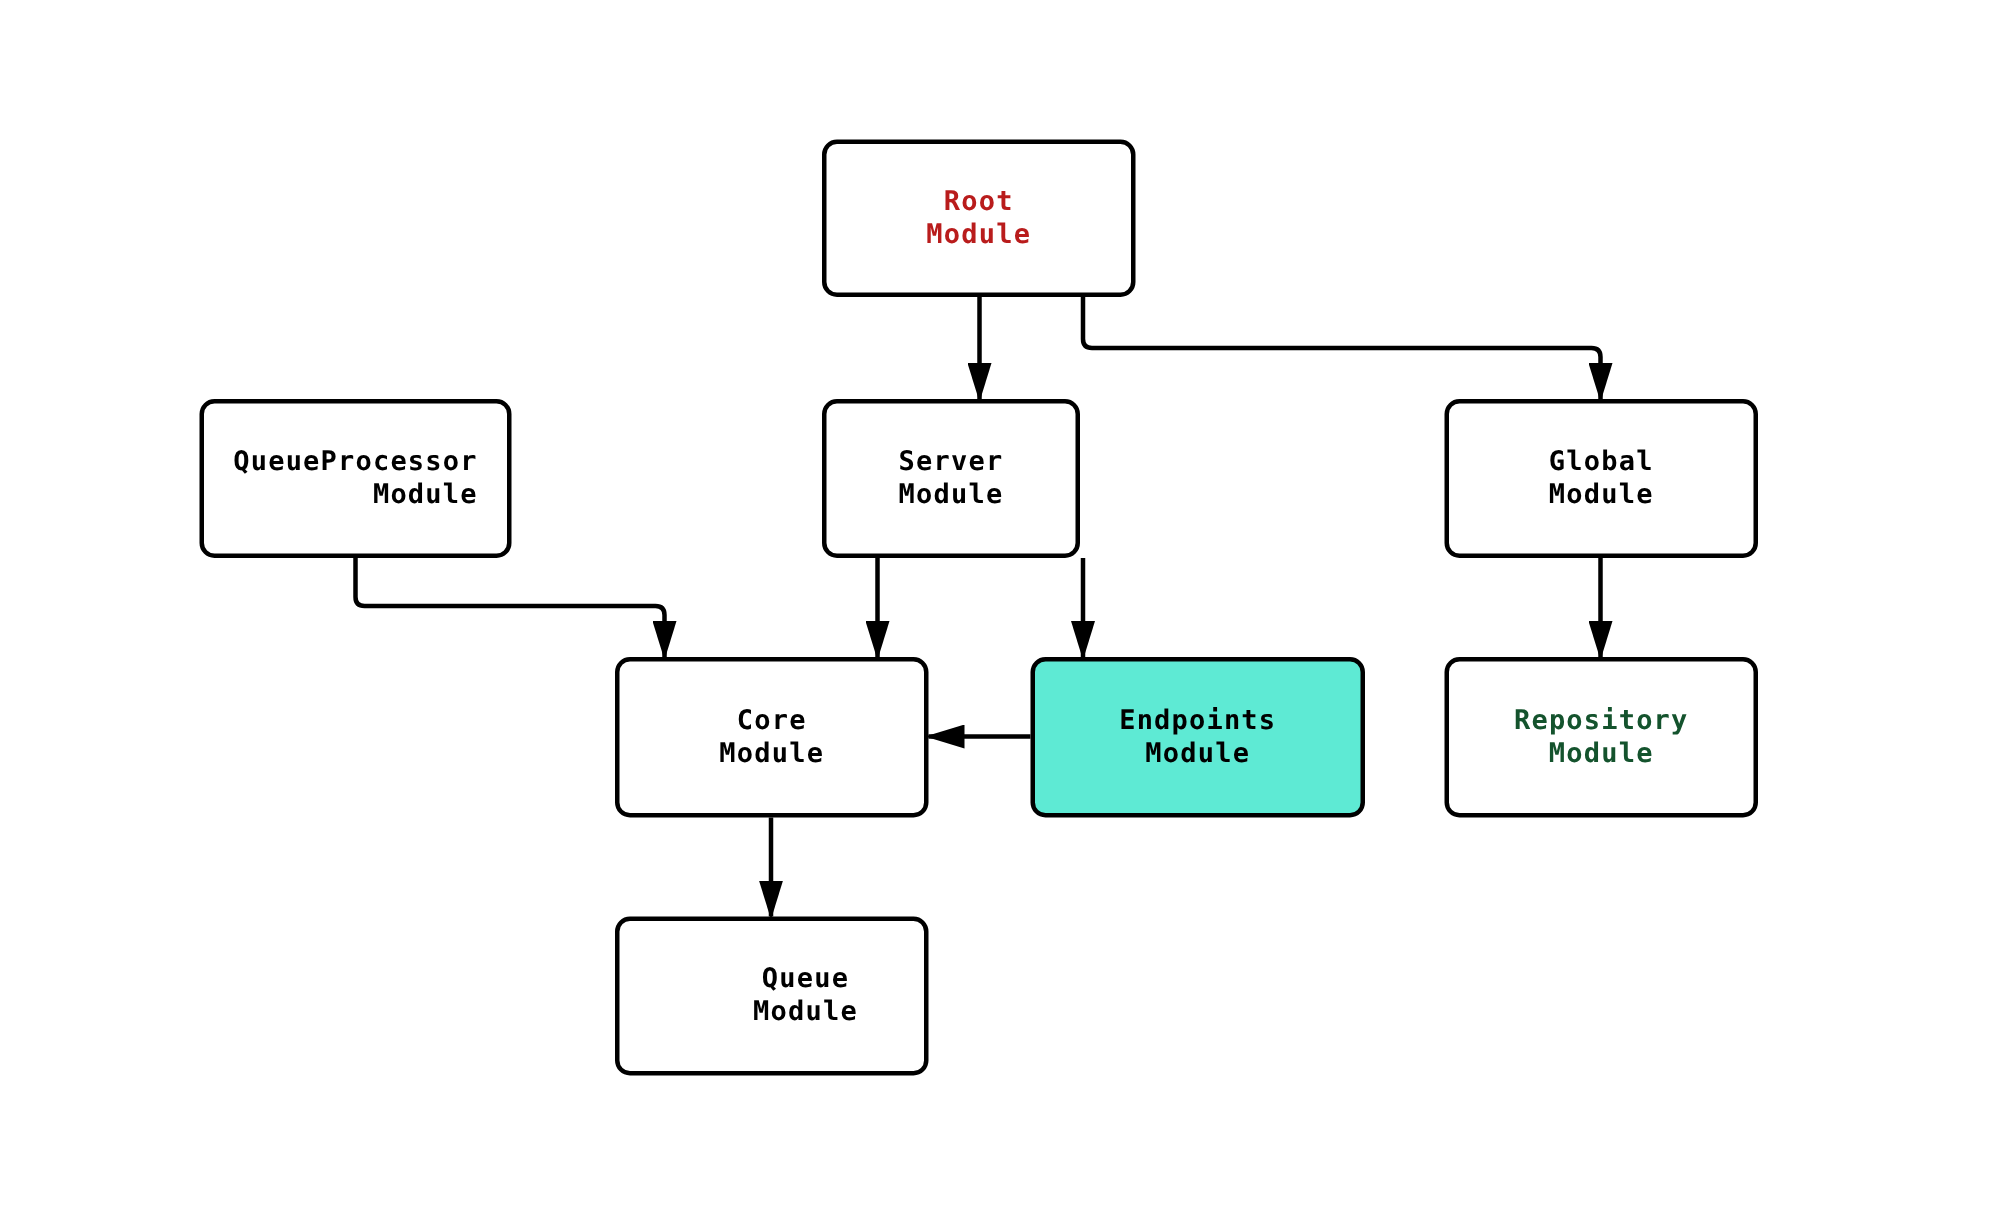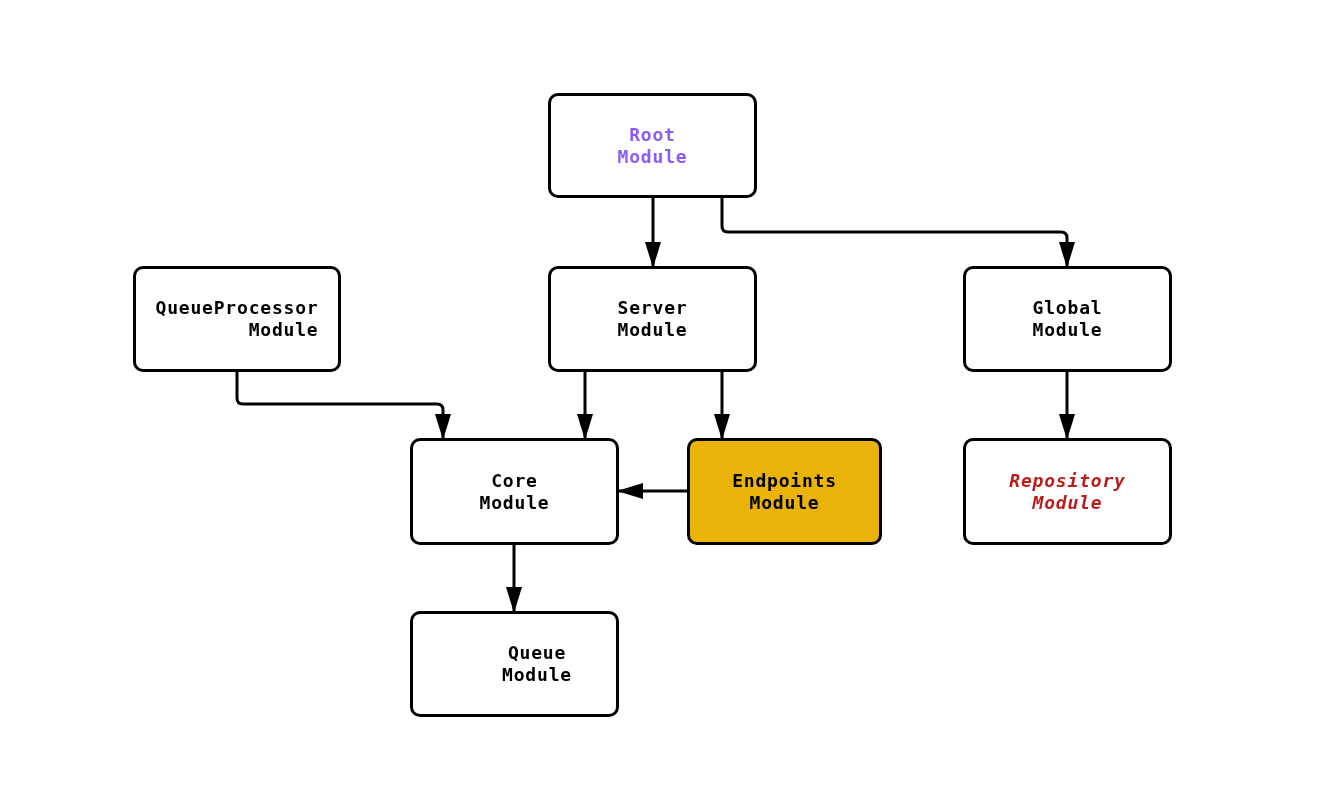--- a/index.html
+++ b/index.html
@@ -64,45 +64,45 @@
         <path class="edge-path" d="M 237 372 L 237 398 Q 237 404 243 404 L 437 404 Q 443 404 443 410 L 443 438" stroke="#000000" marker-end="url(#arrowhead)"></path>
         <path class="edge-path" d="M 585 372 L 585 438" stroke="#000000" marker-end="url(#arrowhead)"></path>
         <path class="edge-path" d="M 722 372 L 722 438" stroke="#000000" marker-end="url(#arrowhead)"></path>
         <path class="edge-path" d="M 687 491 L 619 491" stroke="#000000" marker-end="url(#arrowhead)"></path>
         <path class="edge-path" d="M 514 545 L 514 611" stroke="#000000" marker-end="url(#arrowhead)"></path>
         <path class="edge-path" d="M 1067 372 L 1067 438" stroke="#000000" marker-end="url(#arrowhead)"></path>
       </g>
   </svg>
   <div id="nodes">
       <div class="node" style="left: 548px; top: 93px; width: 209px; height: 105px; border-color: rgb(0, 0, 0); background: rgb(255, 255, 255);">
-        <div class="node-label" style="color: #8b5cf6;">Root
+        <div class="node-label" style="color: #b91c1c;">Root
 Module</div>
       </div>
       <div class="node" style="left: 133px; top: 266px; width: 208px; height: 106px; border-color: rgb(0, 0, 0); background: rgb(255, 255, 255); text-align: right;">
         <div class="node-label" style="color: rgb(0, 0, 0);">QueueProcessor
 Module</div>
       </div>
-      <div class="node" style="left: 548px; top: 266px; width: 209px; height: 106px; border-color: rgb(0, 0, 0); background: rgb(255, 255, 255);">
+      <div class="node" style="left: 548px; top: 266px; width: 172px; height: 106px; border-color: rgb(0, 0, 0); background: rgb(255, 255, 255);">
         <div class="node-label" style="color: rgb(0, 0, 0);">Server
 Module</div>
       </div>
       <div class="node" style="left: 963px; top: 266px; width: 209px; height: 106px; border-color: rgb(0, 0, 0); background: rgb(255, 255, 255);">
         <div class="node-label" style="color: rgb(0, 0, 0);">Global
 Module</div>
       </div>
       <div class="node" style="left: 410px; top: 438px; width: 209px; height: 107px; border-color: rgb(0, 0, 0); background: rgb(255, 255, 255);">
         <div class="node-label" style="color: rgb(0, 0, 0);">Core
 Module</div>
       </div>
-      <div class="node" style="left: 687px; top: 438px; width: 195px; height: 107px; border-color: rgb(0, 0, 0); background: #eab308; text-align: center;">
+      <div class="node" style="left: 687px; top: 438px; width: 223px; height: 107px; border-color: rgb(0, 0, 0); background: #5eead4; text-align: center;">
         <div class="node-label" style="color: rgb(0, 0, 0);">Endpoints
 Module</div>
       </div>
       <div class="node" style="left: 963px; top: 438px; width: 209px; height: 107px; border-color: rgb(0, 0, 0); background: rgb(255, 255, 255);">
-        <div class="node-label" style="color: #b91c1c; font-style: italic;">Repository
+        <div class="node-label" style="color: #14532d;">Repository
 Module</div>
       </div>
       <div class="node" style="left: 410px; top: 611px; width: 209px; height: 106px; border-color: rgb(0, 0, 0); background: rgb(255, 255, 255); padding-left: 45px;">
         <div class="node-label" style="color: rgb(0, 0, 0);">Queue
 Module</div>
       </div>
     </div>
 </div>
 
 </body></html>

